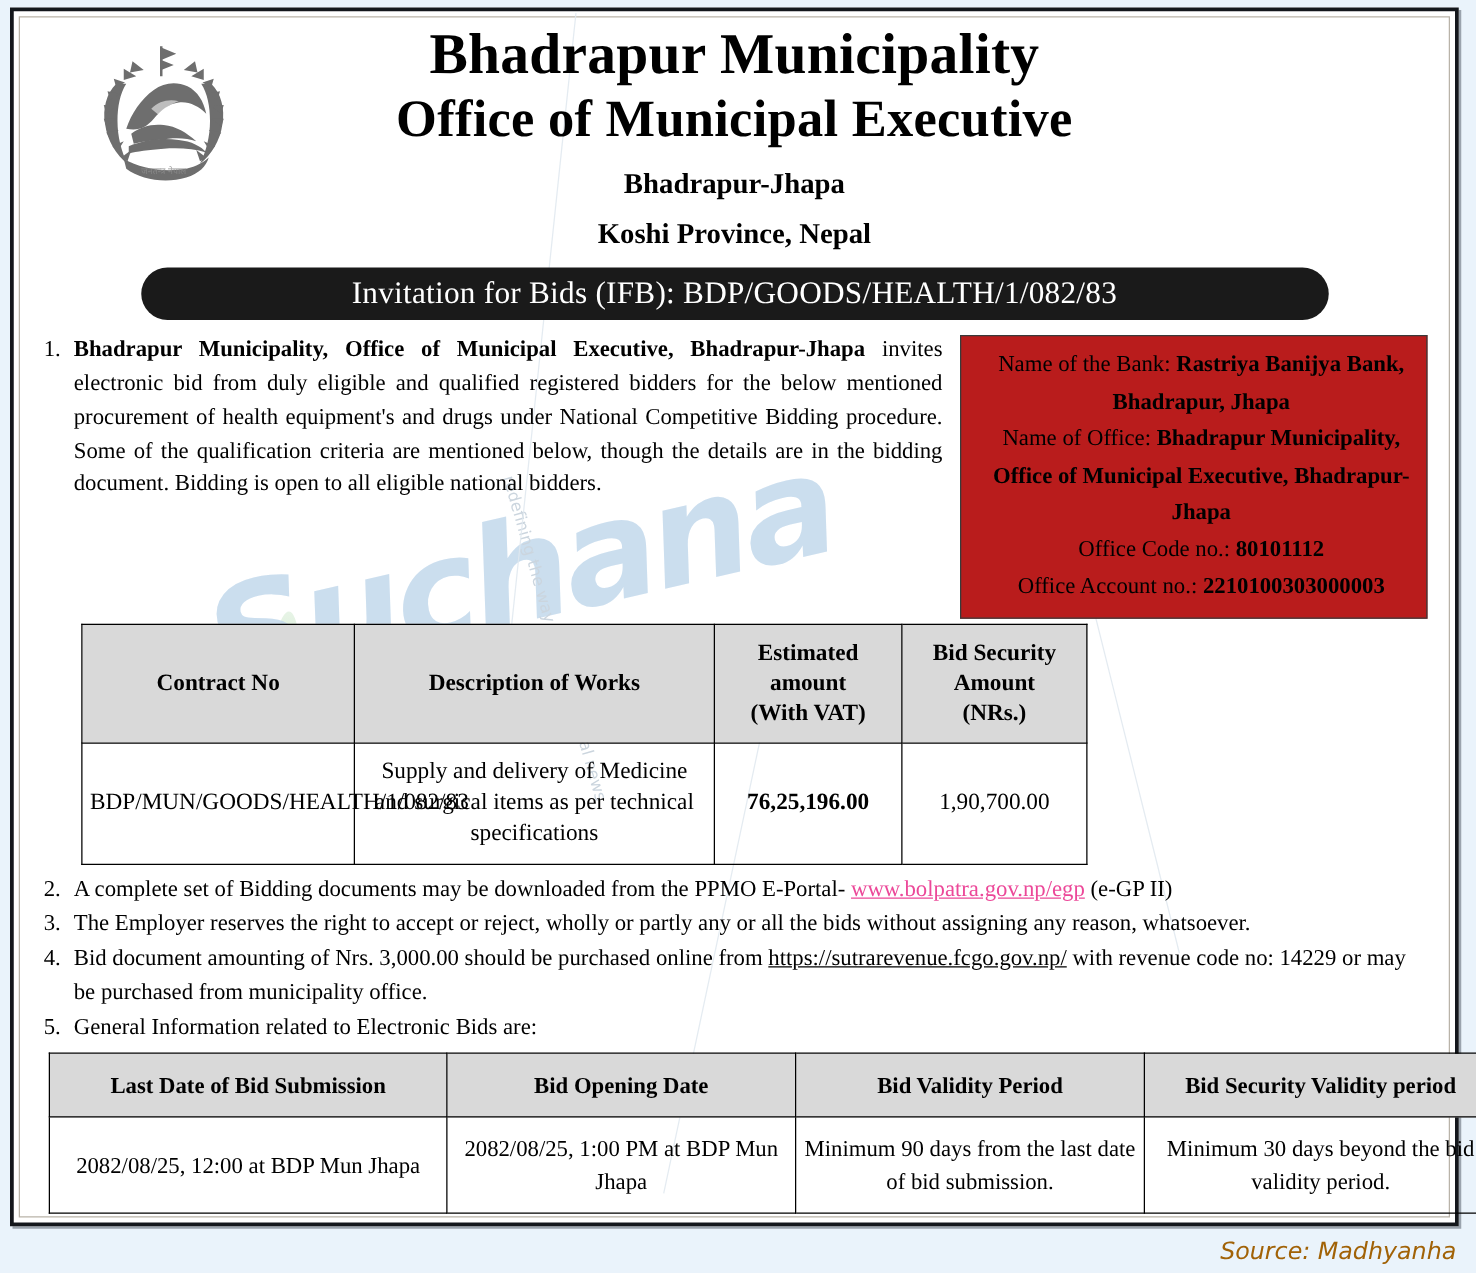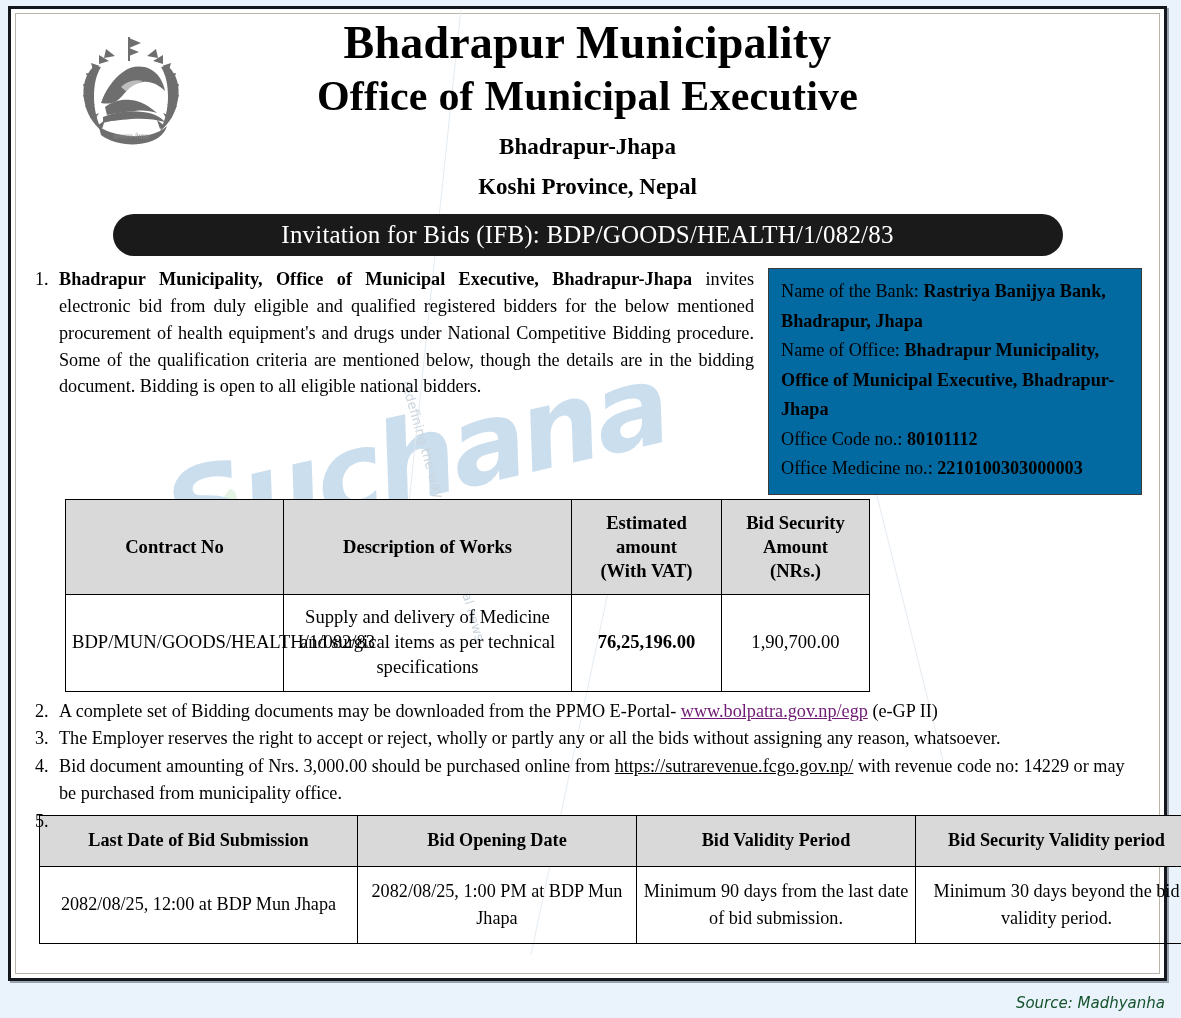--- a/index.html
+++ b/index.html
@@ -176,26 +176,27 @@
   }
   .p1 { text-align: justify; }
   b, strong { font-weight: bold; }
   .ul { text-decoration: underline; }
 
   
   #bank-box {
     float: right;
     width: 374px;
     margin: 2px 0 4px 14px;
-    background: #0369a1;
+    background: #b91c1c;
     border: 1px solid #3a3a3a;
     box-sizing: border-box;
     padding: 8px 0 10px 12px;
     font-size: 18.2px;
     line-height: 1.62;
+    text-align: center;
   }
   #bank-box .lbl { font-weight: normal; }
   #bank-box .val { font-weight: bold; }
 
   
   table.doc {
     border-collapse: collapse;
     table-layout: fixed;
   }
   table.doc th, table.doc td {
@@ -226,22 +227,22 @@
   #tbl-general th { height: 40px; }
   #tbl-general td { height: 66px; line-height: 1.45; }
 
   
   #source {
     position: absolute;
     right: 16px;
     bottom: 6px;
     font-family: "DejaVu Sans", sans-serif;
     font-style: italic;
-    font-size: 15px;
-    color: #14532d;
+    font-size: 19px;
+    color: #a16207;
     z-index: 4;
   }
 </style>
 </head>
 <body>
 
 <div id="page-frame">
   <div id="inner-frame"></div>
 
   <div id="watermark">
@@ -308,21 +309,21 @@
           <div>
             <span class="lbl">Name of the Bank: </span><span class="val">Rastriya Banijya Bank, Bhadrapur, Jhapa</span>
           </div>
           <div>
             <span class="lbl">Name of Office: </span><span class="val">Bhadrapur Municipality, Office of Municipal Executive, Bhadrapur-Jhapa</span>
           </div>
           <div>
             <span class="lbl">Office Code no.: </span><span class="val">80101112</span>
           </div>
           <div>
-            <span class="lbl">Office Medicine no.: </span><span class="val">2210100303000003</span>
+            <span class="lbl">Office Account no.: </span><span class="val">2210100303000003</span>
           </div>
         </div>
 
         <div class="p1"><b>Bhadrapur Municipality, Office of Municipal Executive, Bhadrapur-Jhapa</b><span> invites electronic bid from duly eligible and qualified registered bidders for the below mentioned procurement of health equipment's and drugs under National Competitive Bidding procedure. Some of the qualification criteria are mentioned below, though the details are in the bidding document. Bidding is open to all eligible national bidders.</span></div>
 
         <table id="tbl-contract" class="doc">
           <thead>
             <tr>
               <th style="width:205px">Contract No</th>
               <th style="width:275px">Description of Works</th>
@@ -345,35 +346,36 @@
               <td class="amount">76,25,196.00</td>
               <td>1,90,700.00</td>
             </tr>
           </tbody>
         </table>
       </li>
 
       <li>
         <span class="num">2.</span>
         <span>A complete set of Bidding documents may be downloaded from the PPMO E-Portal-</span>
-        <a class="ul" href="#" style="color:#701a75;text-decoration:underline;">www.bolpatra.gov.np/egp</a><span> (e-GP II)</span>
+        <a class="ul" href="#" style="color:#ec4899;text-decoration:underline;">www.bolpatra.gov.np/egp</a><span> (e-GP II)</span>
       </li>
 
       <li>
         <span class="num">3.</span>
         <span>The Employer reserves the right to accept or reject, wholly or partly any or all the bids without assigning any reason, whatsoever.</span>
       </li>
 
       <li>
         <span class="num">4.</span>
         <span>Bid document amounting of Nrs. 3,000.00 should be purchased online from </span><a class="ul" href="#" style="color:#000;text-decoration:underline;">https://sutrarevenue.fcgo.gov.np/</a><span> with revenue code no: 14229 or may be purchased from municipality office.</span>
       </li>
 
       <li>
         <span class="num">5.</span>
+        <span>General Information related to Electronic Bids are:</span>
       </li>
     </ol>
 
     <table id="tbl-general" class="doc">
       <thead>
         <tr>
           <th style="width:305px">Last Date of Bid Submission</th>
           <th style="width:266px">Bid Opening Date</th>
           <th style="width:266px">Bid Validity Period</th>
           <th style="width:269px">Bid Security Validity period</th>

